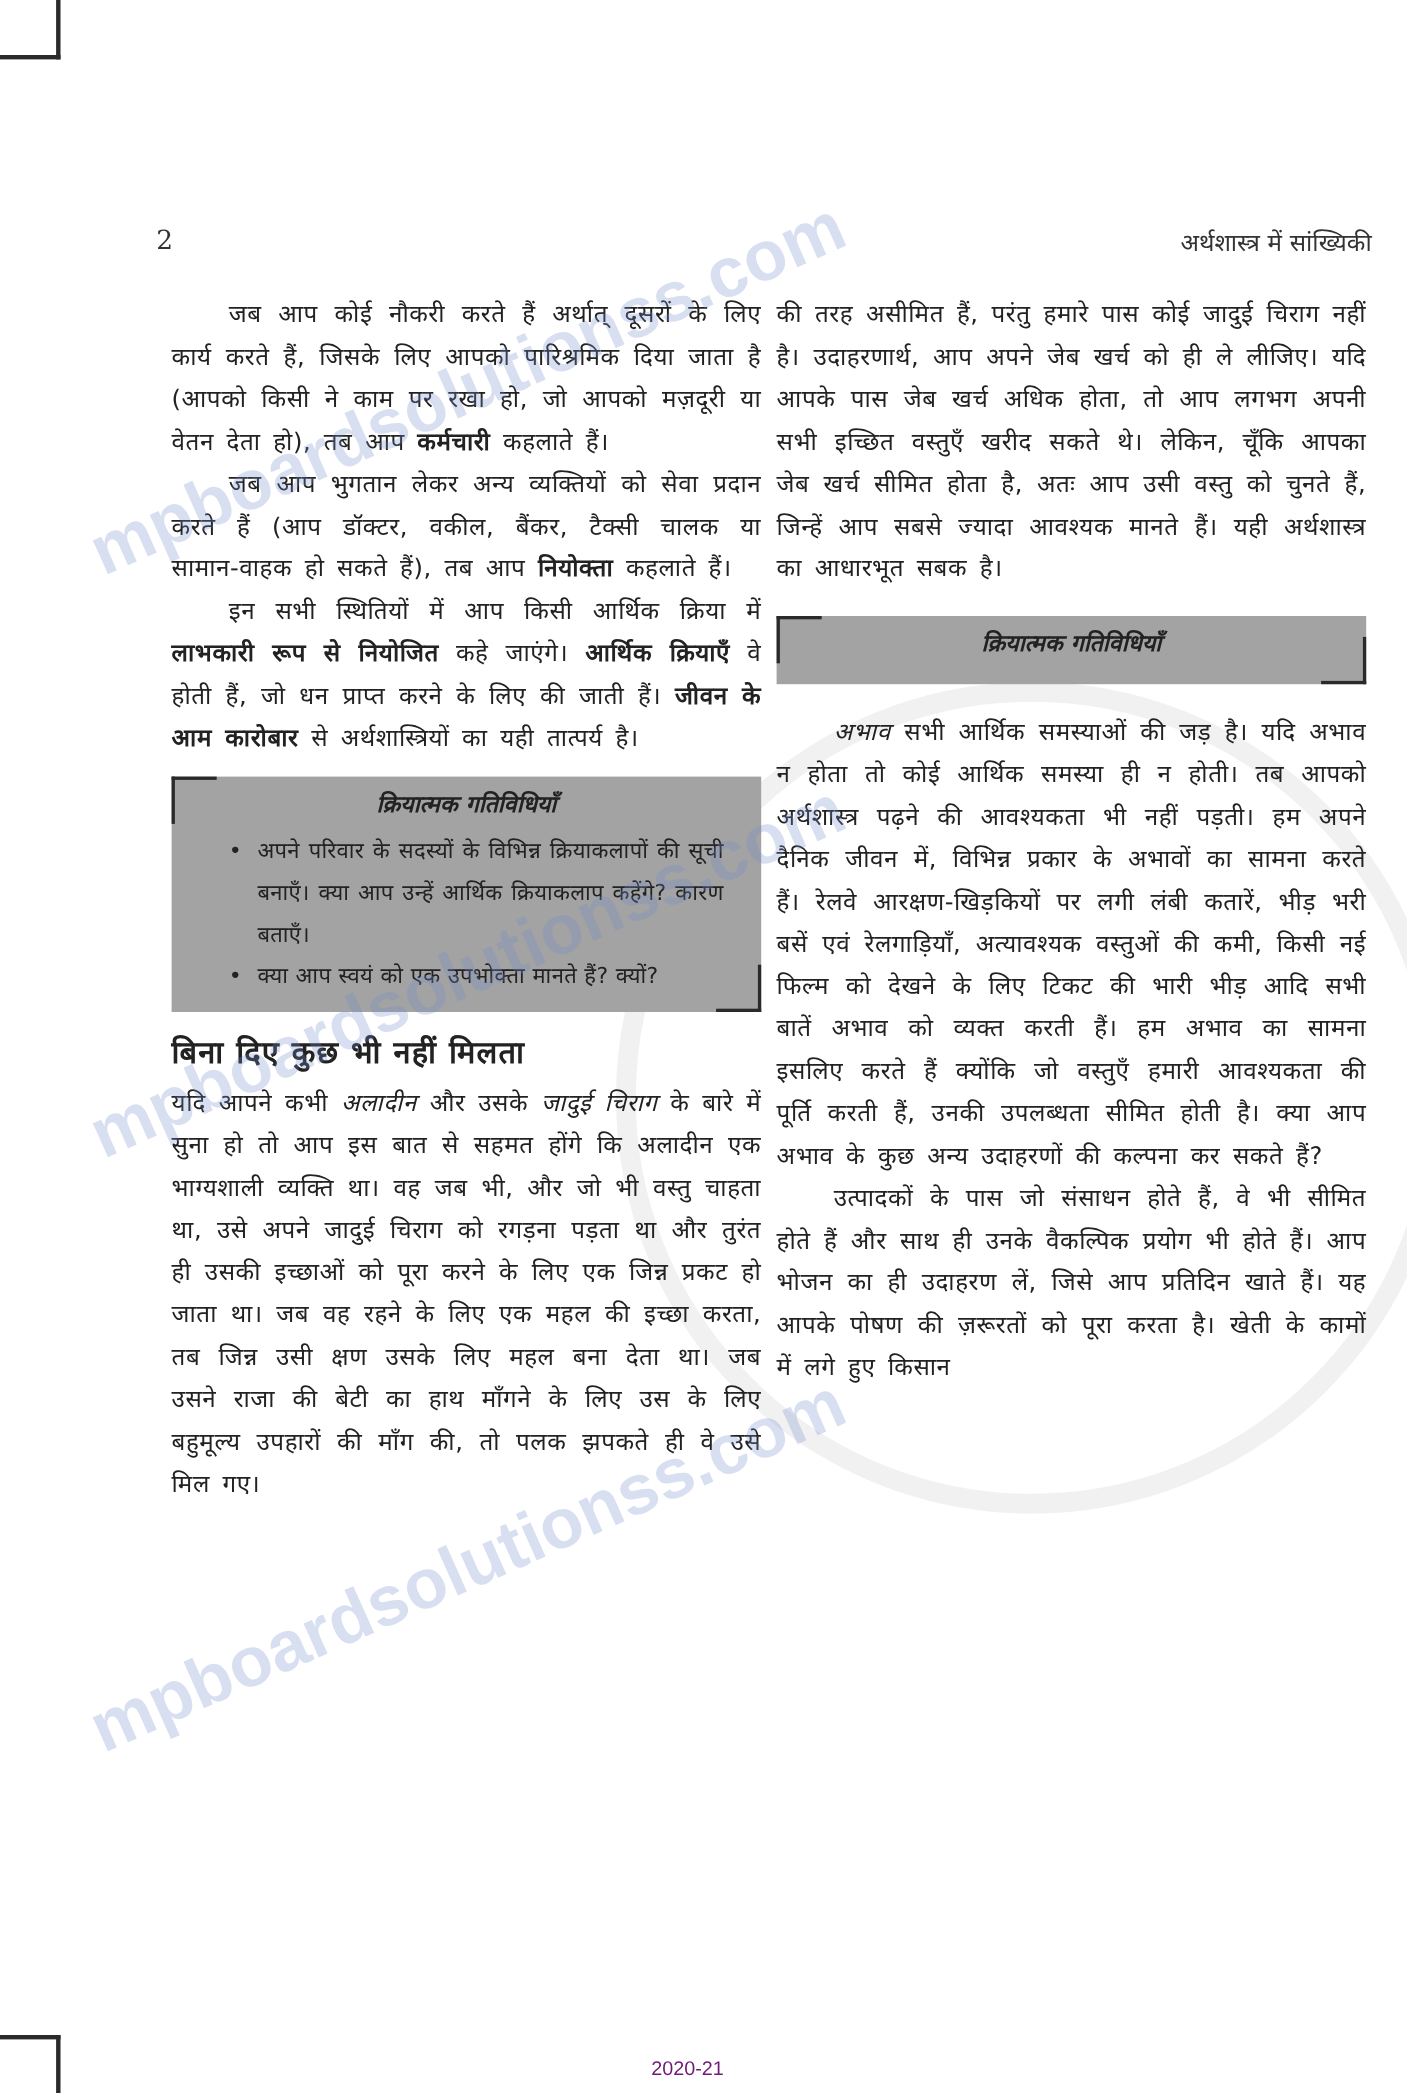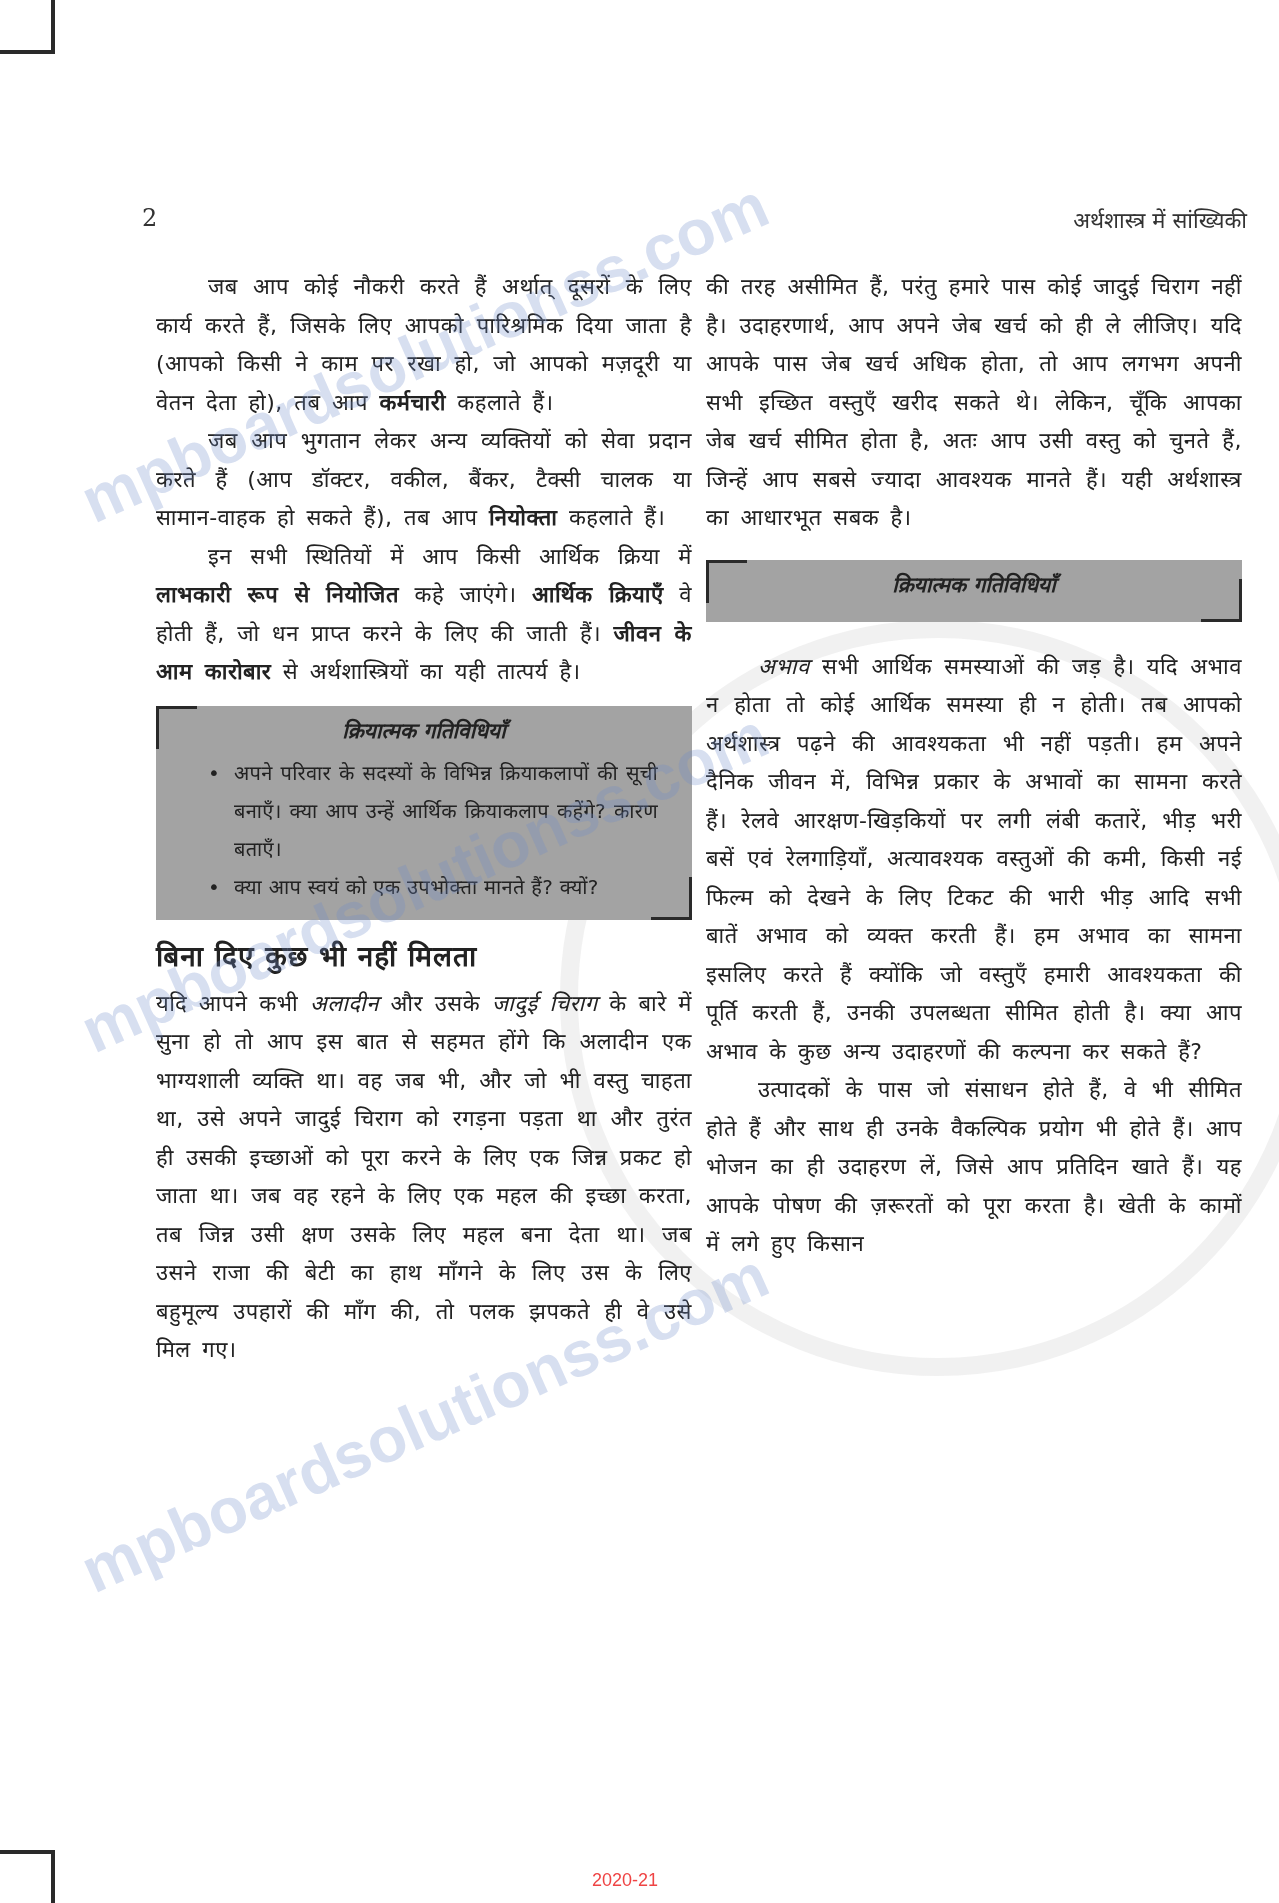--- a/index.html
+++ b/index.html
@@ -52,21 +52,21 @@
     content: "•"; position: absolute; left: 0; top: 0; font-size: 20px;
   }
 
   h2.section-title {
     margin: 17px 0 8px 0; font-size: 28px; font-weight: bold; line-height: 40px; color: #222;
     letter-spacing: 1px;
   }
 
   .footer-year {
     position: absolute; top: 1870px; left: 0; width: 1250px; text-align: center;
-    font-family: "Liberation Sans", sans-serif; font-size: 18px; color: #ef4444;
+    font-family: "Liberation Sans", sans-serif; font-size: 18px; color: #701a75;
   }
 
   .watermark {
     position: absolute; font-family: "Liberation Sans", sans-serif; font-weight: bold;
     color: rgba(110, 140, 200, 0.28); font-size: 64px; transform: rotate(-24deg);
     transform-origin: left top; white-space: nowrap; pointer-events: none;
   }
   .wm1 { left: 70px; top: 470px; }
   .wm2 { left: 70px; top: 1000px; }
   .wm3 { left: 70px; top: 1540px; }

